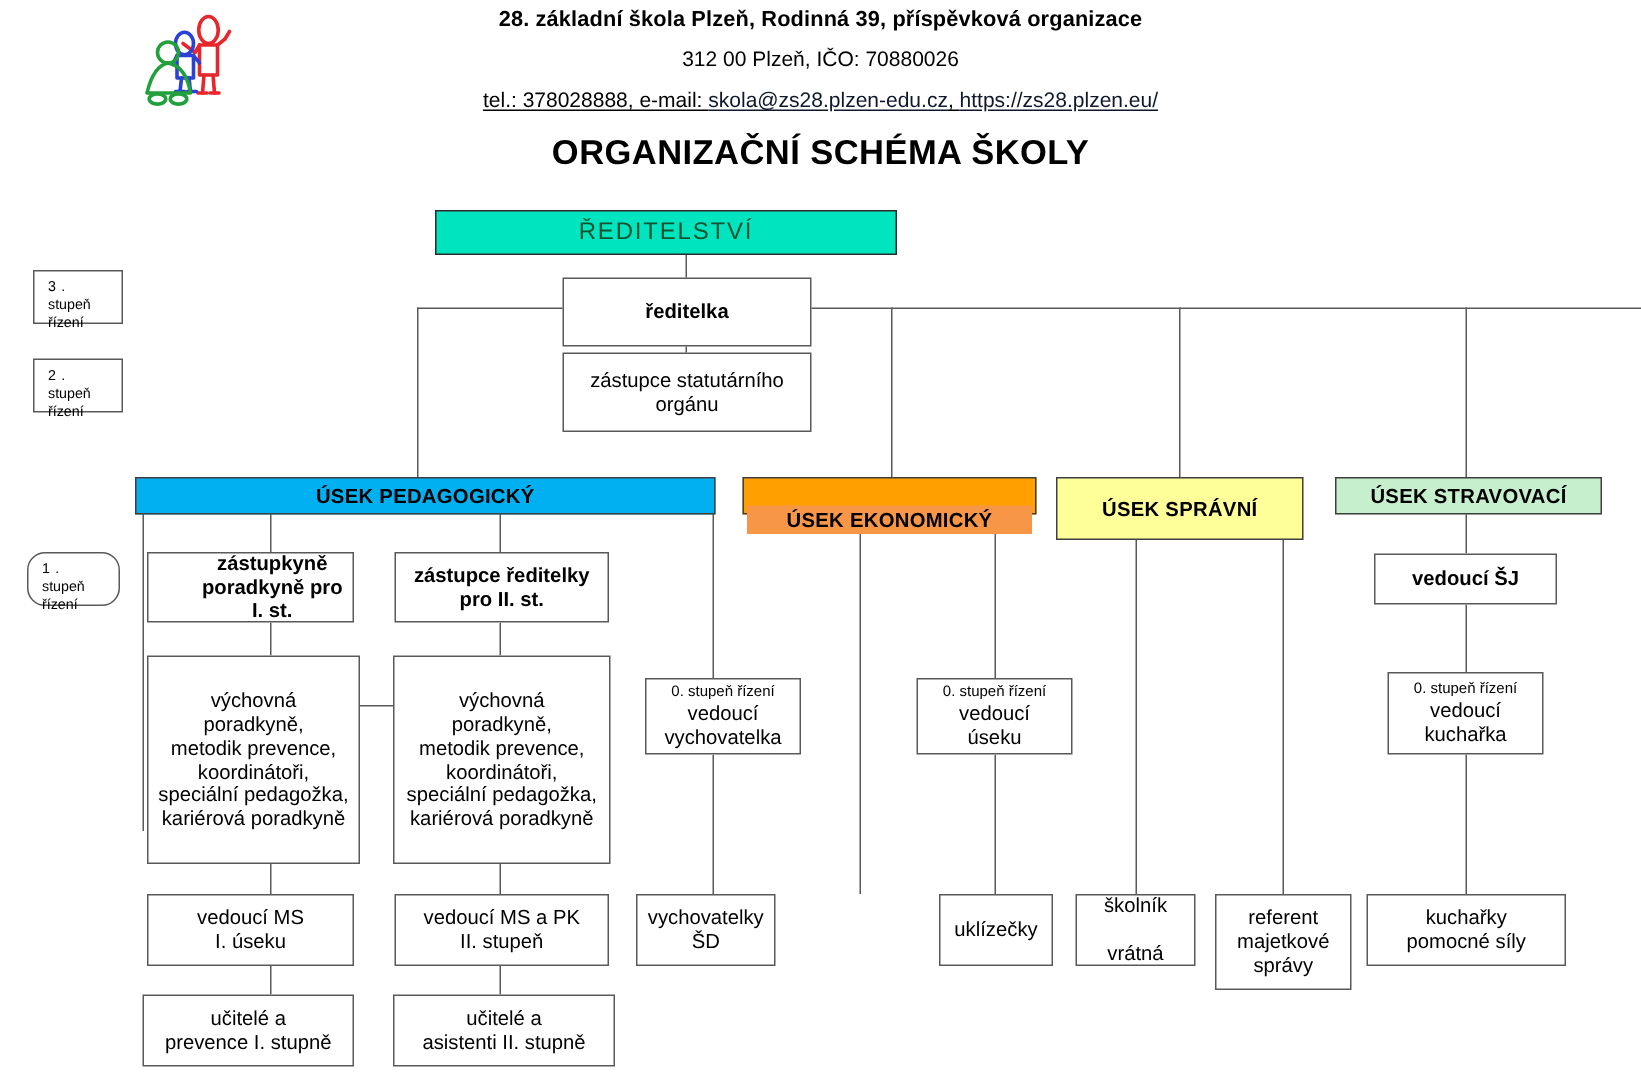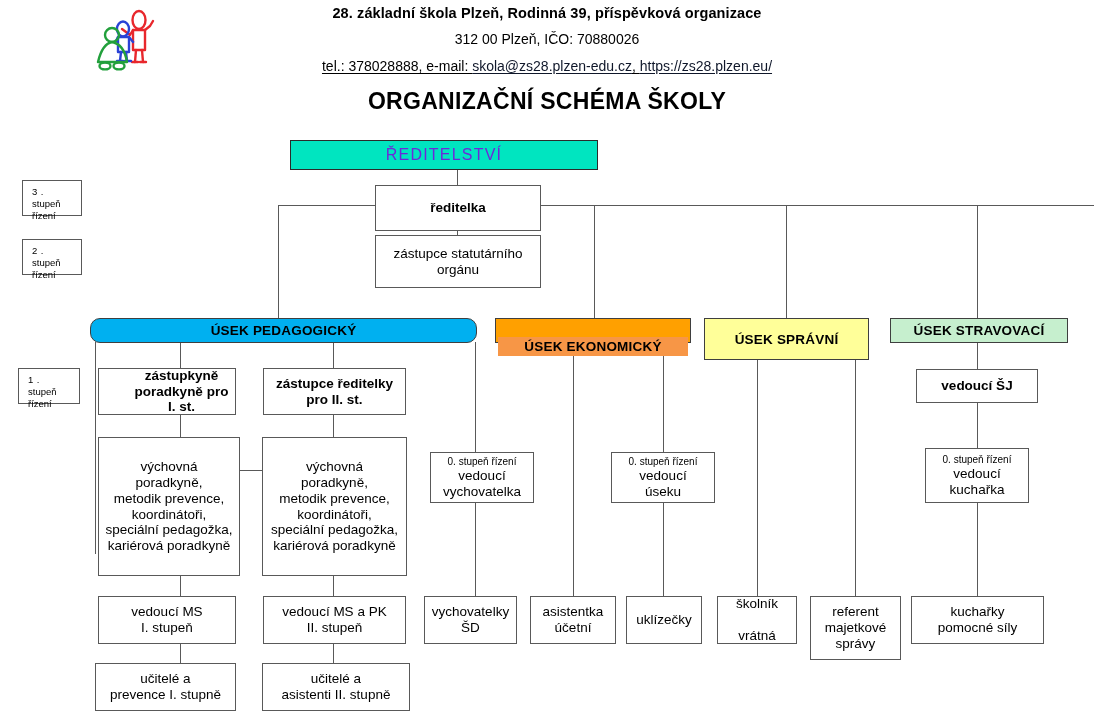--- a/index.html
+++ b/index.html
@@ -56,21 +56,21 @@
     position:absolute;box-sizing:border-box;
     border:1.3px solid #3f3f3f;
     display:flex;align-items:center;justify-content:center;
     font-weight:bold;font-size:13.5px;letter-spacing:.2px;
     color:#000;
   }
   .dept-top{
     position:absolute;box-sizing:border-box;
     border:1.3px solid #2b2b2b;
     display:flex;align-items:center;justify-content:center;
-    font-size:16px;letter-spacing:1.2px;color:#6d28d9;
+    font-size:16px;letter-spacing:1.2px;color:#14532d;
   }
 
   
   .ln-v,.ln-h{position:absolute;background:#595959;}
   .ln-v{width:1.3px;}
   .ln-h{height:1.3px;}
 </style>
 </head>
 <body>
 
@@ -120,21 +120,21 @@
   <div class="chip" style="left:22px;top:180px;width:60px;height:36px;">
     <span class="n">3.</span>
     <span>stupeň</span><br>
     <span>řízení</span>
   </div>
   <div class="chip" style="left:22px;top:239px;width:60px;height:36px;">
     <span class="n">2.</span>
     <span>stupeň</span><br>
     <span>řízení</span>
   </div>
-  <div class="chip" style="left:18px;top:368px;width:62px;height:36px;">
+  <div class="chip" style="left:18px;top:368px;width:62px;height:36px;border-radius:12px;">
     <span class="n">1.</span>
     <span>stupeň</span><br>
     <span>řízení</span>
   </div>
 
   <div class="ln-v" style="left:457px;top:170px;height:16px;"></div>
 
   <div class="ln-h" style="left:278px;top:205px;width:820px;"></div>
 
   <div class="ln-v" style="left:278px;top:205px;height:113px;"></div>
@@ -176,21 +176,21 @@
 
   <div class="bx b" style="left:375px;top:185px;width:166px;height:46px;">
     <span class="ln">ředitelka</span>
   </div>
 
   <div class="bx" style="left:375px;top:235px;width:166px;height:53px;">
     <span class="ln">zástupce statutárního</span>
     <span class="ln">orgánu</span>
   </div>
 
-  <div class="dept" style="left:90px;top:318px;width:387px;height:25px;background:#00b0f0;border-radius:10px;">
+  <div class="dept" style="left:90px;top:318px;width:387px;height:25px;background:#00b0f0;">
     <span>ÚSEK PEDAGOGICKÝ</span>
   </div>
 
   <div class="dept" style="left:495px;top:318px;width:196px;height:25px;background:#ffa000;padding:2px;">
     <div style="width:100%;height:100%;background:#f79646;display:flex;align-items:center;justify-content:center;margin-top:32px;">
       <span>ÚSEK EKONOMICKÝ</span>
     </div>
   </div>
 
   <div class="dept" style="left:704px;top:318px;width:165px;height:42px;background:#ffff99;">
@@ -224,21 +224,21 @@
     <span class="ln">výchovná</span>
     <span class="ln">poradkyně,</span>
     <span class="ln">metodik prevence,</span>
     <span class="ln">koordinátoři,</span>
     <span class="ln">speciální pedagožka,</span>
     <span class="ln">kariérová poradkyně</span>
   </div>
 
   <div class="bx" style="left:98px;top:596px;width:138px;height:48px;">
     <span class="ln">vedoucí MS</span>
-    <span class="ln">I. stupeň</span>
+    <span class="ln">I. úseku</span>
   </div>
 
   <div class="bx" style="left:263px;top:596px;width:143px;height:48px;">
     <span class="ln">vedoucí MS a PK</span>
     <span class="ln">II. stupeň</span>
   </div>
 
   <div class="bx" style="left:95px;top:663px;width:141px;height:48px;">
     <span class="ln">učitelé a</span>
     <span class="ln">prevence I. stupně</span>
@@ -253,24 +253,20 @@
     <span class="tiny">0. stupeň řízení</span>
     <span class="ln">vedoucí</span>
     <span class="ln">vychovatelka</span>
   </div>
 
   <div class="bx" style="left:424px;top:596px;width:93px;height:48px;">
     <span class="ln">vychovatelky</span>
     <span class="ln">ŠD</span>
   </div>
 
-  <div class="bx" style="left:530px;top:596px;width:86px;height:48px;">
-    <span class="ln">asistentka</span>
-    <span class="ln">účetní</span>
-  </div>
 
   <div class="bx" style="left:611px;top:452px;width:104px;height:51px;">
     <span class="tiny">0. stupeň řízení</span>
     <span class="ln">vedoucí</span>
     <span class="ln">úseku</span>
   </div>
 
   <div class="bx" style="left:626px;top:596px;width:76px;height:48px;">
     <span class="ln">uklízečky</span>
   </div>

